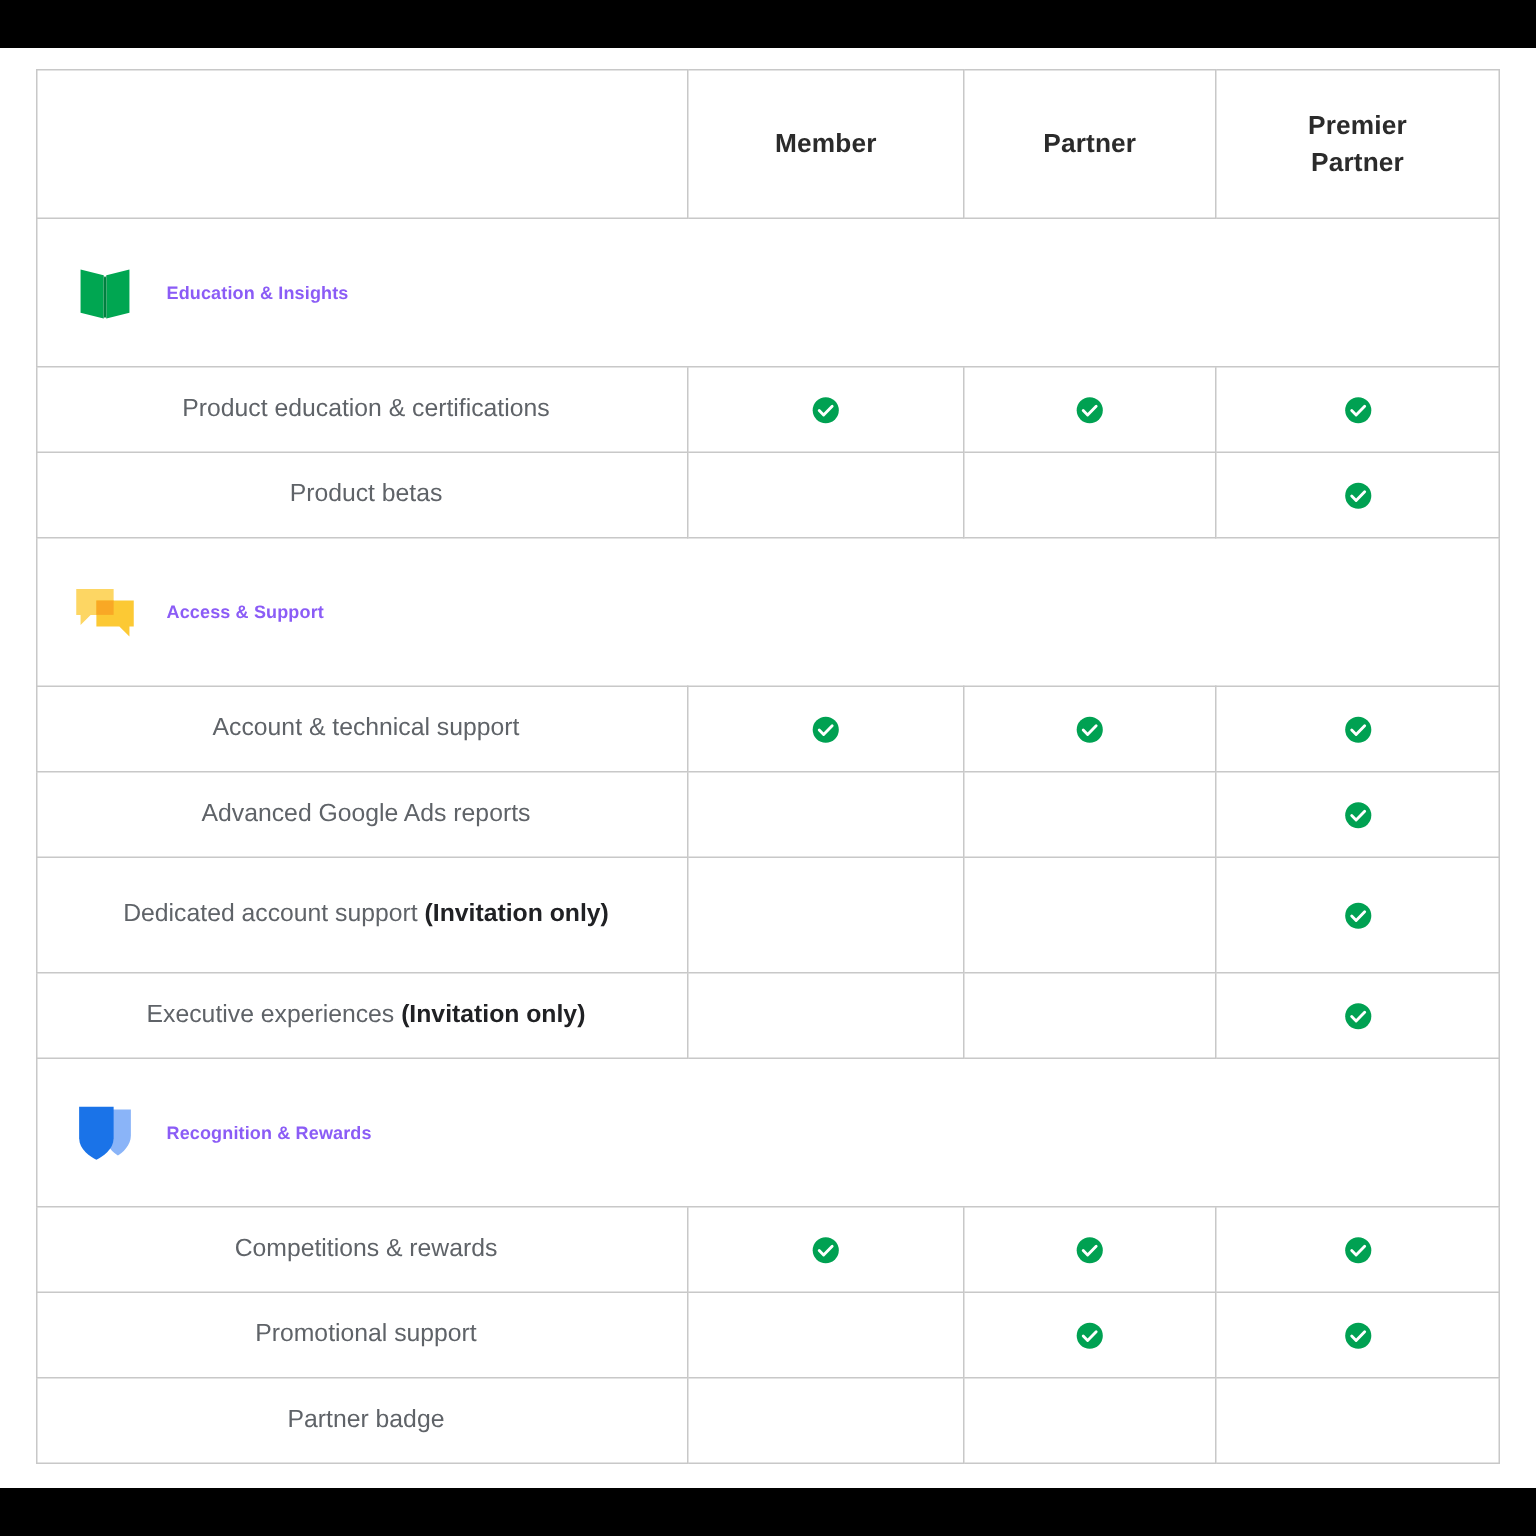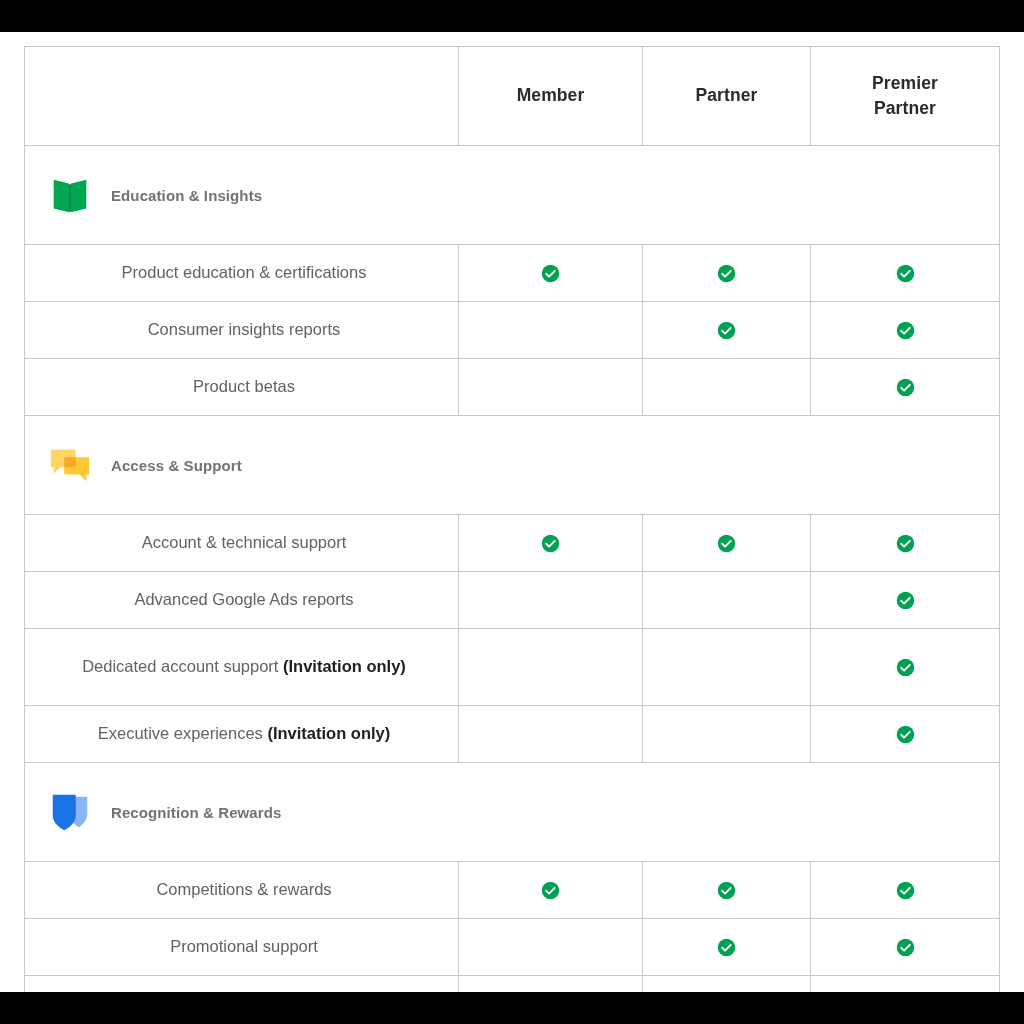--- a/index.html
+++ b/index.html
@@ -76,23 +76,23 @@
   tr.section-row td {
     height: 98px;
     padding: 0 0 0 22px;
   }
   .section-inner {
     display: flex;
     align-items: center;
     gap: 18px;
   }
   .section-title {
-    font-size: 15px;
+    font-size: 12px;
     font-weight: bold;
-    color: #737373;
+    color: #8b5cf6;
     letter-spacing: 0.1px;
   }
   .section-icon {
     width: 46px;
     height: 46px;
     flex: 0 0 46px;
     display: block;
   }
 
   
@@ -169,32 +169,20 @@
               <td class="check-cell"><svg class="check-icon" viewBox="0 0 24 24">
                   <circle cx="12" cy="12" r="11" fill="#00A152"></circle>
                   <path d="M6.5 12.3 L10.2 16 L17.4 8.6" fill="none" stroke="#ffffff" stroke-width="2.4" stroke-linecap="round" stroke-linejoin="round"></path>
                 </svg></td>
               <td class="check-cell"><svg class="check-icon" viewBox="0 0 24 24">
                   <circle cx="12" cy="12" r="11" fill="#00A152"></circle>
                   <path d="M6.5 12.3 L10.2 16 L17.4 8.6" fill="none" stroke="#ffffff" stroke-width="2.4" stroke-linecap="round" stroke-linejoin="round"></path>
                 </svg></td>
             </tr>
             <tr class="feature-row">
-              <td class="feature-cell">Consumer insights reports</td>
-              <td class="check-cell"><span class="check-empty"></span></td>
-              <td class="check-cell"><svg class="check-icon" viewBox="0 0 24 24">
-                  <circle cx="12" cy="12" r="11" fill="#00A152"></circle>
-                  <path d="M6.5 12.3 L10.2 16 L17.4 8.6" fill="none" stroke="#ffffff" stroke-width="2.4" stroke-linecap="round" stroke-linejoin="round"></path>
-                </svg></td>
-              <td class="check-cell"><svg class="check-icon" viewBox="0 0 24 24">
-                  <circle cx="12" cy="12" r="11" fill="#00A152"></circle>
-                  <path d="M6.5 12.3 L10.2 16 L17.4 8.6" fill="none" stroke="#ffffff" stroke-width="2.4" stroke-linecap="round" stroke-linejoin="round"></path>
-                </svg></td>
-            </tr>
-            <tr class="feature-row">
               <td class="feature-cell">Product betas</td>
               <td class="check-cell"><span class="check-empty"></span></td>
               <td class="check-cell"><span class="check-empty"></span></td>
               <td class="check-cell"><svg class="check-icon" viewBox="0 0 24 24">
                   <circle cx="12" cy="12" r="11" fill="#00A152"></circle>
                   <path d="M6.5 12.3 L10.2 16 L17.4 8.6" fill="none" stroke="#ffffff" stroke-width="2.4" stroke-linecap="round" stroke-linejoin="round"></path>
                 </svg></td>
             </tr>
             <tr class="section-row">
               <td colspan="4">

